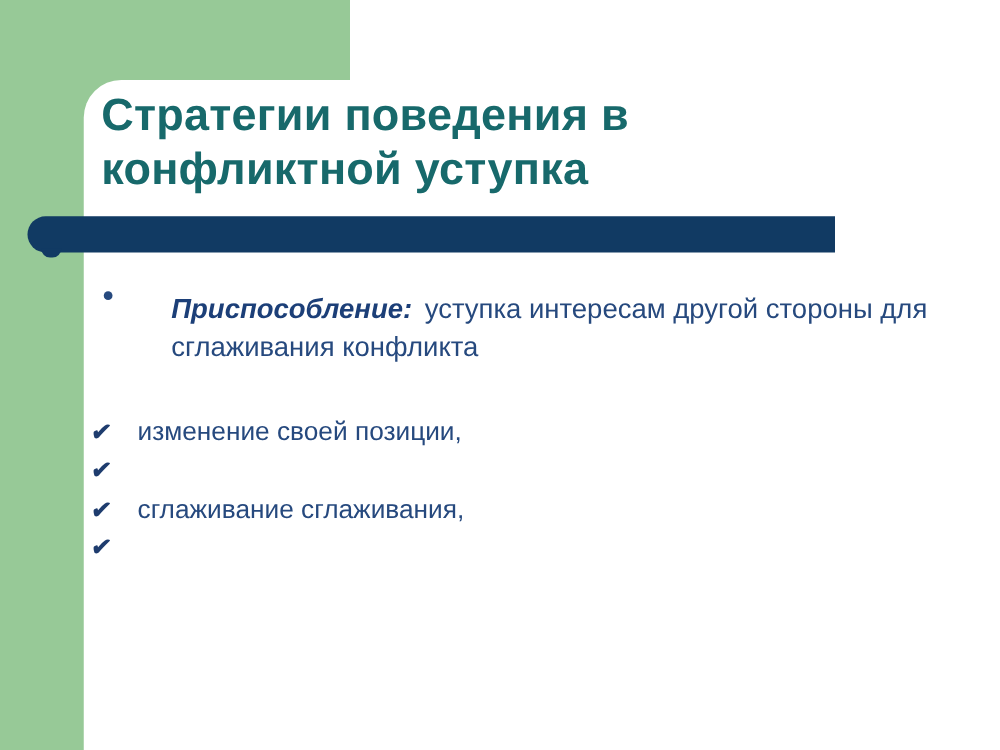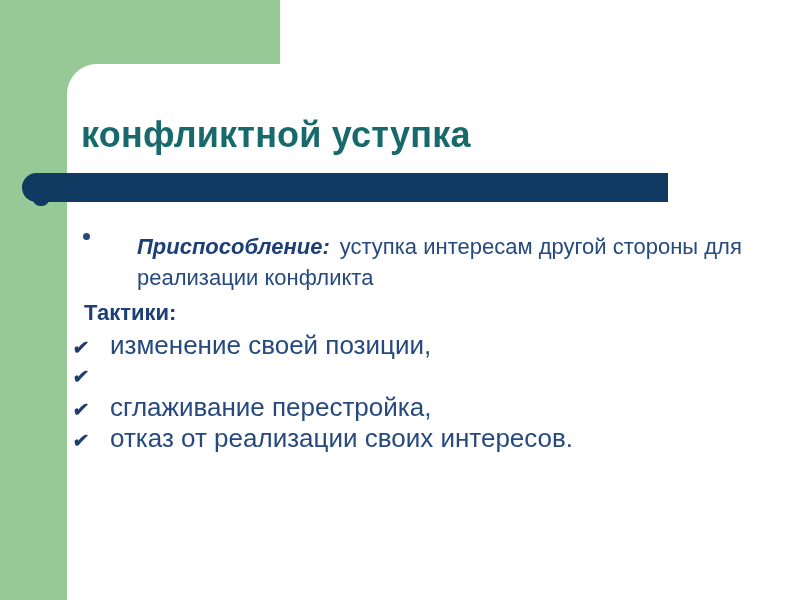--- a/index.html
+++ b/index.html
@@ -71,54 +71,52 @@
     height:31px;line-height:31px;
   }
   .check{
     flex:0 0 37px;
     font-size:19px;
     color:var(--check-navy,#1E3C6E);
     transform:skewX(-8deg);
     font-weight:bold;
   }
   .item-text{
-    font-size:26px;
+    font-size:21px;
     color:var(--body-navy,#26497E);
   }
 </style>
 </head>
 <body>
 
 <div class="slide">
 
   <div class="green-accent"></div>
   <div class="content-panel"></div>
 
-  <h1 class="slide-title"><br><span>конфликтной уступка</span></h1>
+  <h1 class="slide-title"><span>Стратегии поведения в</span><br><span>конфликтной уступка</span></h1>
 
   <div class="divider-bar"></div>
   <div class="divider-bar-tail"></div>
 
   <div class="bullet-dot"></div>
 
-  <p class="lead"><span class="term">Приспособление:</span><span class="rest">уступка интересам другой стороны для</span><br><span>реализации конфликта</span></p>
+  <p class="lead"><span class="term">Приспособление:</span><span class="rest">уступка интересам другой стороны для</span><br><span>сглаживания конфликта</span></p>
 
-  <p class="tactics-heading">Тактики:</p>
 
   <div class="tactics-list">
     <div class="tactics-row">
       <span class="check">✔</span>
       <span class="item-text">изменение своей позиции,</span>
     </div>
     <div class="tactics-row">
       <span class="check">✔</span>
     </div>
     <div class="tactics-row">
       <span class="check">✔</span>
-      <span class="item-text">сглаживание перестройка,</span>
+      <span class="item-text">сглаживание сглаживания,</span>
     </div>
     <div class="tactics-row">
       <span class="check">✔</span>
-      <span class="item-text">отказ от реализации своих интересов.</span>
     </div>
   </div>
 
 </div>
 
 </body></html>

